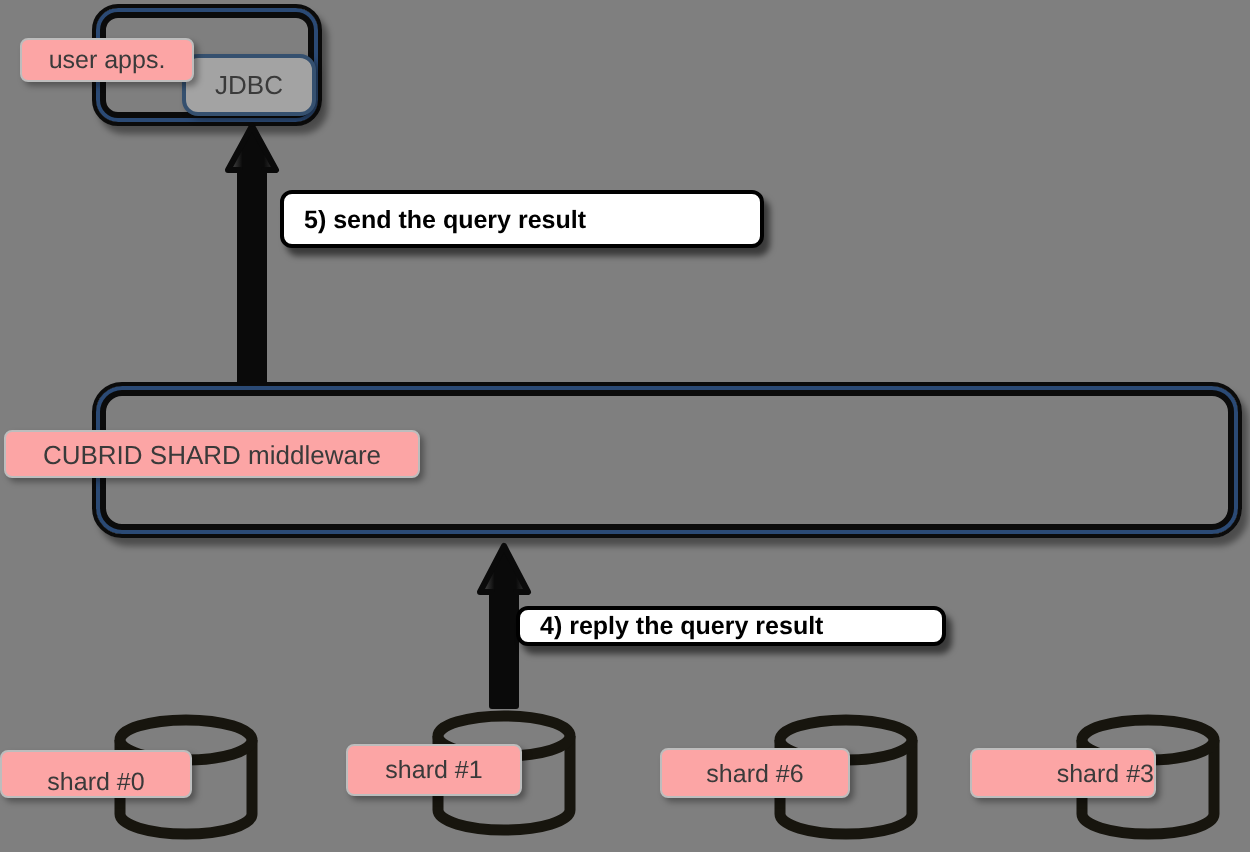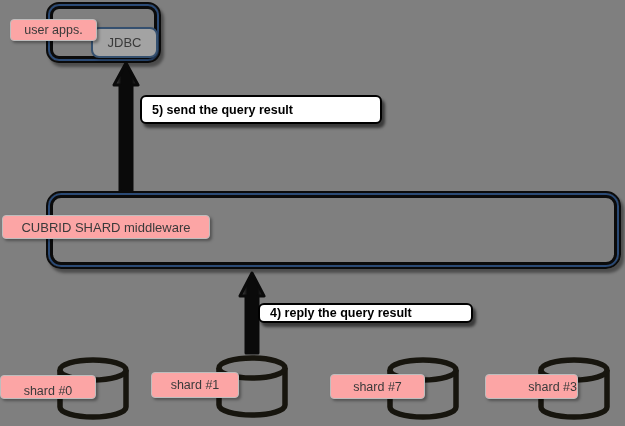--- a/index.html
+++ b/index.html
@@ -37,21 +37,21 @@
     position:absolute; box-sizing:border-box;
     background:#fca5a5; color:#3a3a3a;
     border:1px solid #bdbdbd; border-radius:4px;
     box-shadow:2px 2px 3px rgba(0,0,0,0.35);
     display:flex; align-items:center; justify-content:center;
     font-size:12.5px; white-space:nowrap;
   }
   .tag-user-apps  { left:10px;  top:19px;  width:87px;  height:22px; }
   .tag-middleware { left:2px;   top:203px; width:208px; height:24px; font-size:13px;margin-top:12px; }
   .tag-shard0     { left:0px;   top:375px; width:96px;  height:24px;align-items:flex-end; }
-  .tag-shard1     { left:151px; top:372px; width:88px;  height:26px; }
+  .tag-shard1     { left:173px; top:372px; width:88px;  height:26px; }
   .tag-shard2     { left:330px; top:374px; width:95px;  height:25px; }
   .tag-shard3     { left:485px; top:374px; width:93px;  height:25px;justify-content:flex-end; }
   
   .callout {
     position:absolute; box-sizing:border-box;
     background:#ffffff; color:#000000;
     border:2.5px solid #000000; border-radius:6px;
     box-shadow:3px 4px 3px rgba(0,0,0,0.55);
     display:flex; align-items:center;
     padding:0 10px; font-size:12.5px; font-weight:600; white-space:nowrap;
@@ -128,21 +128,21 @@
   <div class="tag tag-middleware">
     <span>CUBRID SHARD middleware</span>
   </div>
   <div class="tag tag-shard0">
     <span>shard #0</span>
   </div>
   <div class="tag tag-shard1">
     <span>shard #1</span>
   </div>
   <div class="tag tag-shard2">
-    <span>shard #7</span>
+    <span>shard #6</span>
   </div>
   <div class="tag tag-shard3">
     <span>shard #3</span>
   </div>
 
   <div class="callout callout-5">
     <span>5) send the query result</span>
   </div>
   <div class="callout callout-4">
     <span>4) reply the query result</span>

